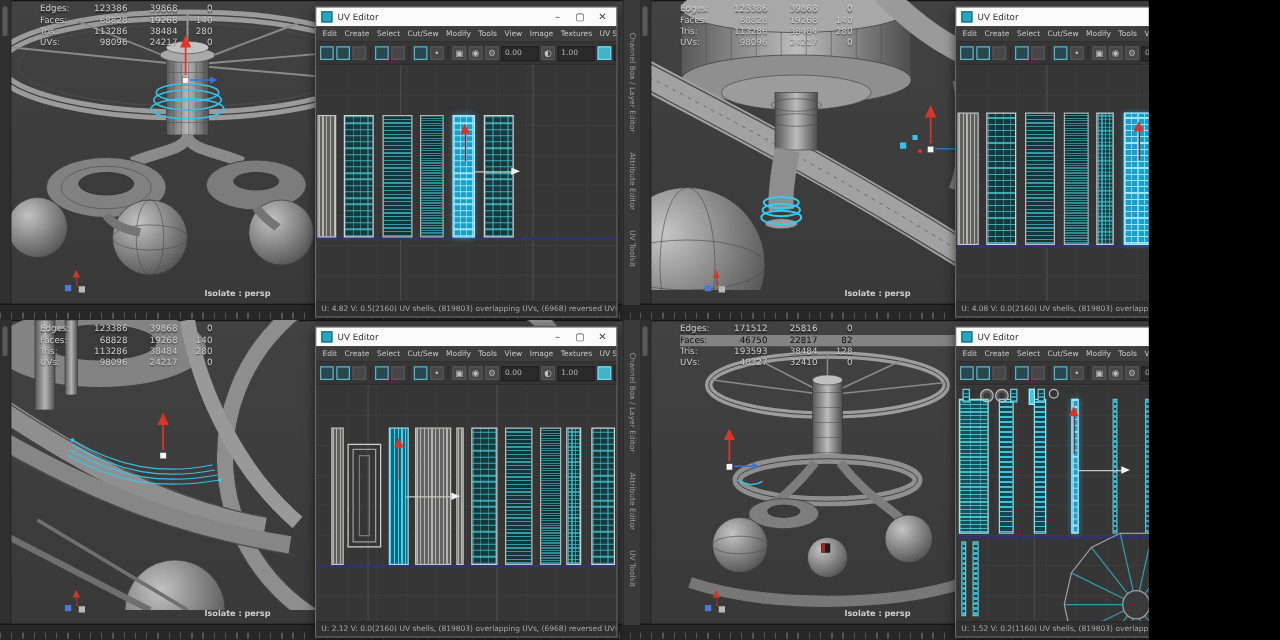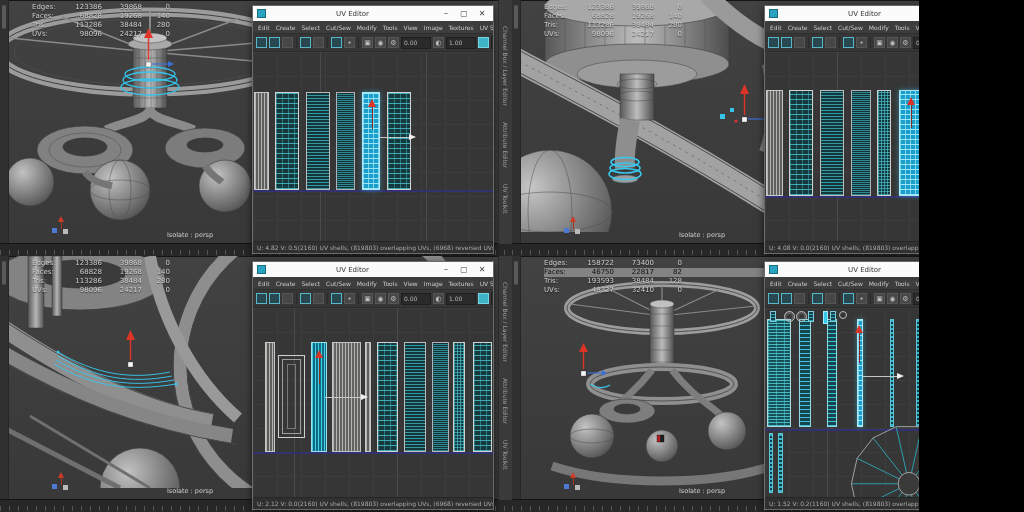--- a/index.html
+++ b/index.html
@@ -9,36 +9,36 @@
   .viewport{position:absolute;inset:0;}
   .vp-art{position:absolute;left:0;top:0;width:512px;height:232px;z-index:1;}
   .vp-art svg{display:block;}
   .left-strip{position:absolute;left:0;top:0;bottom:12px;width:8px;background:#303030;border-right:1px solid #262626;z-index:2;}
   .left-strip::before{content:"";position:absolute;left:2px;top:5px;width:4px;height:24px;background:#5a5a5a;border-radius:2px;}
   .hud{position:absolute;left:32px;top:3px;z-index:3;}
   .hud-row{display:grid;grid-template-columns:32px 44px 40px 28px;line-height:9px;font-size:7px;color:#d0d0d0;text-shadow:0 1px 1px rgba(0,0,0,.6);}
   .hud-row.hl{background:rgba(175,175,175,.6);color:#101010;text-shadow:none;width:320px;}
   .hud-label{text-align:left;}
   .hud-val{text-align:right;padding-right:6px;}
-  .vp-label{position:absolute;left:190px;bottom:17px;transform:translateX(-50%);font-size:6.5px;color:#cfcfcf;z-index:3;}
+  .vp-label{position:absolute;left:190px;bottom:17px;transform:translateX(-50%);font-size:6.5px;color:#cfcfcf;z-index:3;font-weight:bold;}
   .axis-gizmo{position:absolute;left:50px;bottom:20px;width:18px;height:20px;z-index:3;}
   .axis-gizmo .ax-red{position:absolute;left:8px;top:0;width:0;height:0;border-left:3px solid transparent;border-right:3px solid transparent;border-bottom:6px solid #cf3a2a;}
   .axis-gizmo .ax-stem{position:absolute;left:10.5px;top:5px;width:1px;height:8px;background:#a23527;}
   .axis-gizmo .ax-blue{position:absolute;left:2px;top:12px;width:5px;height:5px;background:#4a7bd0;}
   .axis-gizmo .ax-grey{position:absolute;left:13px;top:13px;width:5px;height:5px;background:#b9b9b9;}
   .timeline{position:absolute;left:0;right:0;bottom:0;height:12px;background:#272727;border-top:1px solid #151515;z-index:2;}
   .timeline::before{content:"";position:absolute;left:0;right:0;bottom:1px;height:5px;background:repeating-linear-gradient(90deg,#555 0 1px,transparent 1px 9px);}
   
   .side-tabs{position:absolute;right:0;top:0;bottom:12px;width:13px;background:#3a3a3a;border-left:1px solid #2a2a2a;display:flex;flex-direction:column;align-items:center;gap:16px;padding-top:26px;z-index:6;}
   .vtab{writing-mode:vertical-rl;font-size:6px;color:#9e9e9e;white-space:nowrap;}
   
   .uvwin{position:absolute;left:252px;top:5px;width:240px;height:247px;z-index:5;display:flex;flex-direction:column;background:#373737;border:1px solid #6a6a6a;box-shadow:0 2px 8px rgba(0,0,0,.6);}
   .titlebar{height:15px;background:#fbfbfb;display:flex;align-items:center;padding:0 4px;gap:4px;flex:none;}
   .win-icon{width:7px;height:7px;background:#2aa3c0;border:1px solid #17707f;flex:none;}
-  .win-title{font-size:7px;color:#333;flex:1;text-align:center;}
+  .win-title{font-size:7px;color:#333;flex:1;}
   .win-ctl{font-size:8px;color:#444;width:14px;text-align:center;line-height:13px;}
   .menubar{height:12px;background:#3d3d3d;border-bottom:1px solid #2e2e2e;display:flex;align-items:center;gap:6px;padding:0 5px;flex:none;overflow:hidden;}
   .menu-item{font-size:6px;color:#c9c9c9;white-space:nowrap;}
   .toolbar{height:17px;background:#363636;border-bottom:1px solid #2b2b2b;display:flex;align-items:center;gap:2px;padding:0 3px;flex:none;overflow:hidden;}
   .tbn{width:11px;height:11px;background:#474747;border:1px solid #565656;color:#bdbdbd;font-size:7px;line-height:10px;text-align:center;flex:none;box-sizing:border-box;}
   .tbn.active{background:#28474e;border-color:#55b9c9;color:#86d8e6;}
   .tsep{width:1px;height:11px;background:#2a2a2a;margin:0 1px;flex:none;}
   .fld{width:24px;height:10px;background:#2a2a2a;border:1px solid #1e1e1e;color:#b5b5b5;font-size:6px;line-height:10px;padding:0 2px;flex:none;}
   .swatch{width:9px;height:9px;background:#3fb4c9;border:1px solid #77d6e6;flex:none;}
   .dd{flex:1;min-width:0;height:11px;background:#2d2d2d;border:1px solid #222;color:#b9b9b9;font-size:6px;display:flex;align-items:center;padding:0 3px;gap:2px;}
@@ -581,22 +581,22 @@
     <line x1="75" y1="117" x2="90" y2="117" stroke="#3b6fd4" stroke-width="1.2"></line>
     <polygon points="90,114 90,120 95,117" fill="#3b6fd4"></polygon>
     <rect x="145" y="179" width="3.5" height="7" fill="#b22222" stroke="#111" stroke-width="0.4"></rect>
     <rect x="148.5" y="179" width="3.5" height="7" fill="#1d1d1d" stroke="#111" stroke-width="0.4"></rect>
   </svg>
 </div>
       <div class="left-strip"></div>
       <div class="hud">
           <div class="hud-row">
             <span class="hud-label">Edges:</span>
-            <span class="hud-val">158722</span>
-            <span class="hud-val">73400</span>
+            <span class="hud-val">171512</span>
+            <span class="hud-val">25816</span>
             <span class="hud-val">0</span>
           </div>
           <div class="hud-row hl">
             <span class="hud-label">Faces:</span>
             <span class="hud-val">46750</span>
             <span class="hud-val">22817</span>
             <span class="hud-val">82</span>
           </div>
           <div class="hud-row">
             <span class="hud-label">Tris:</span>

